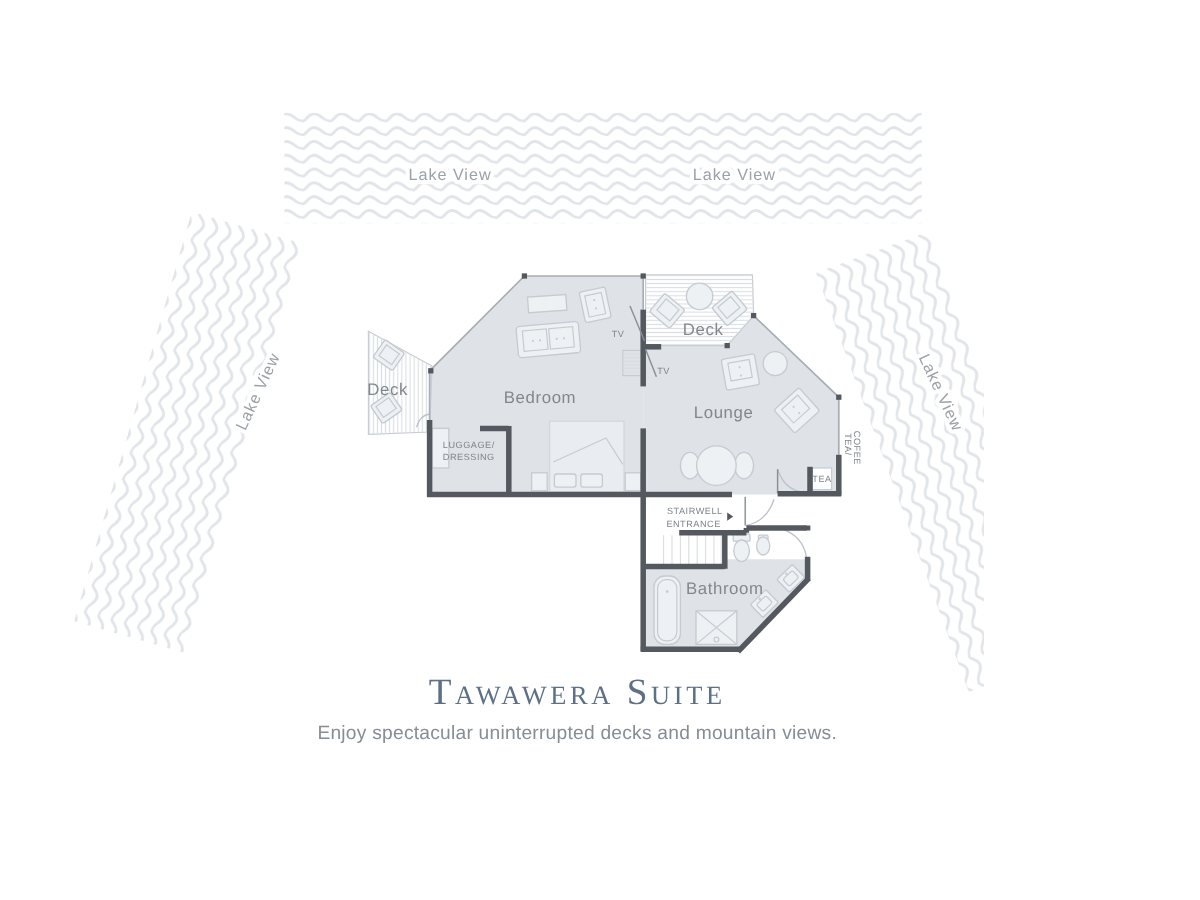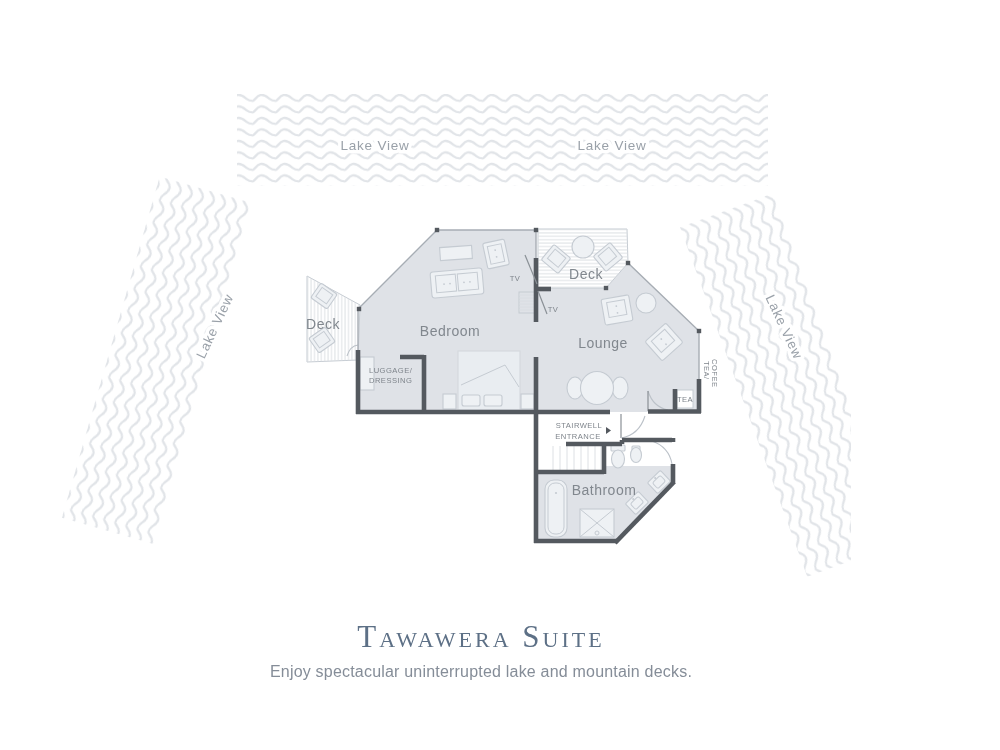--- a/index.html
+++ b/index.html
@@ -1,38 +1,38 @@
 <!DOCTYPE html>
 <html style="--wave: #e1e4e8; --lake-text: #9aa1a9; --room-fill: #dfe2e7; --wall: #54595f; --thin: #a7adb4; --furn-stroke: #c5cbd2; --furn-fill: #eef1f4; --stripe: #d9dde1; --label: #81878e; --small-label: #7e848b; --title-color: #5d7086; --desc-color: #858d98;"><head>
 <meta charset="utf-8">
 <style>
   html,body{margin:0;padding:0;background:#fff;}
   .canvas{position:relative;width:820px;height:750px;background:#fff;overflow:hidden;
-          font-family:"Liberation Sans",sans-serif;padding-left:31px;}
+          font-family:"Liberation Sans",sans-serif;}
   svg{position:absolute;left:0;top:0;}
   
   .wavepath{stroke:var(--wave);stroke-width:2.3;fill:none;stroke-linecap:round;}
   .lakelabel{font-family:"Liberation Sans",sans-serif;font-size:13.5px;letter-spacing:.8px;
              fill:var(--lake-text);paint-order:stroke;stroke:#fff;stroke-width:7px;stroke-linejoin:round;}
   .room{fill:var(--room-fill);stroke:none;}
   .wallT{stroke:var(--wall);stroke-width:4.6;fill:none;}
   .wallN{stroke:var(--thin);stroke-width:1.4;fill:none;}
   .deckA{fill:#ffffff;stroke:var(--furn-stroke);stroke-width:1;}
   .furn{fill:var(--furn-fill);stroke:var(--furn-stroke);stroke-width:1.1;}
   .furn2{fill:#e9edf1;stroke:#d3d8dd;stroke-width:1.1;}
   .furnline{fill:none;stroke:var(--furn-stroke);stroke-width:1;}
   .hatch{stroke:var(--stripe);stroke-width:.9;fill:none;}
   .arc{fill:none;stroke:#bcc2c9;stroke-width:1.1;}
   .leaf{stroke:#8a9096;stroke-width:1.2;fill:none;}
   .marker{fill:var(--wall);}
   .roomlabel{font-family:"Liberation Sans",sans-serif;font-size:14px;fill:var(--label);letter-spacing:.5px;}
   .sml{font-family:"Liberation Sans",sans-serif;font-size:7.6px;fill:var(--small-label);letter-spacing:.45px;}
   .dot{fill:var(--furn-stroke);}
   
-  .footer{position:absolute;left:0;top:621px;width:962px;text-align:center;}
+  .footer{position:absolute;left:0;top:561px;width:962px;text-align:center;}
   .title{font-family:"Liberation Serif",serif;font-variant:small-caps;font-size:31px;
          letter-spacing:3px;color:var(--title-color);line-height:32px;}
   .desc{margin-top:9px;font-size:16px;color:var(--desc-color);line-height:20px;letter-spacing:.2px;}
 </style>
 </head>
 <body>
 
 <div class="canvas">
 <svg width="1000" height="750" viewBox="0 0 1000 750">
   <defs>
@@ -231,16 +231,16 @@
   <text class="sml" text-anchor="middle" x="685" y="402" font-size="8.2">TEA</text>
   <text class="sml" transform="translate(704,361) rotate(90)" font-size="7.4">TEA/</text>
   <text class="sml" transform="translate(712,359) rotate(90)" font-size="7.4">COFEE</text>
   <text class="sml" text-anchor="middle" x="515" y="281" font-size="8.2">TV</text>
   <text class="sml" text-anchor="middle" x="553" y="312" font-size="8.2">TV</text>
 </svg>
 
 <div class="footer">
   <div class="title">Tawawera Suite</div>
   <div class="desc">
-    <div>Enjoy spectacular uninterrupted lake and mountain decks.</div>
+    <div>Enjoy spectacular uninterrupted decks and mountain views.</div>
   </div>
 </div>
 </div>
 
 </body></html>

